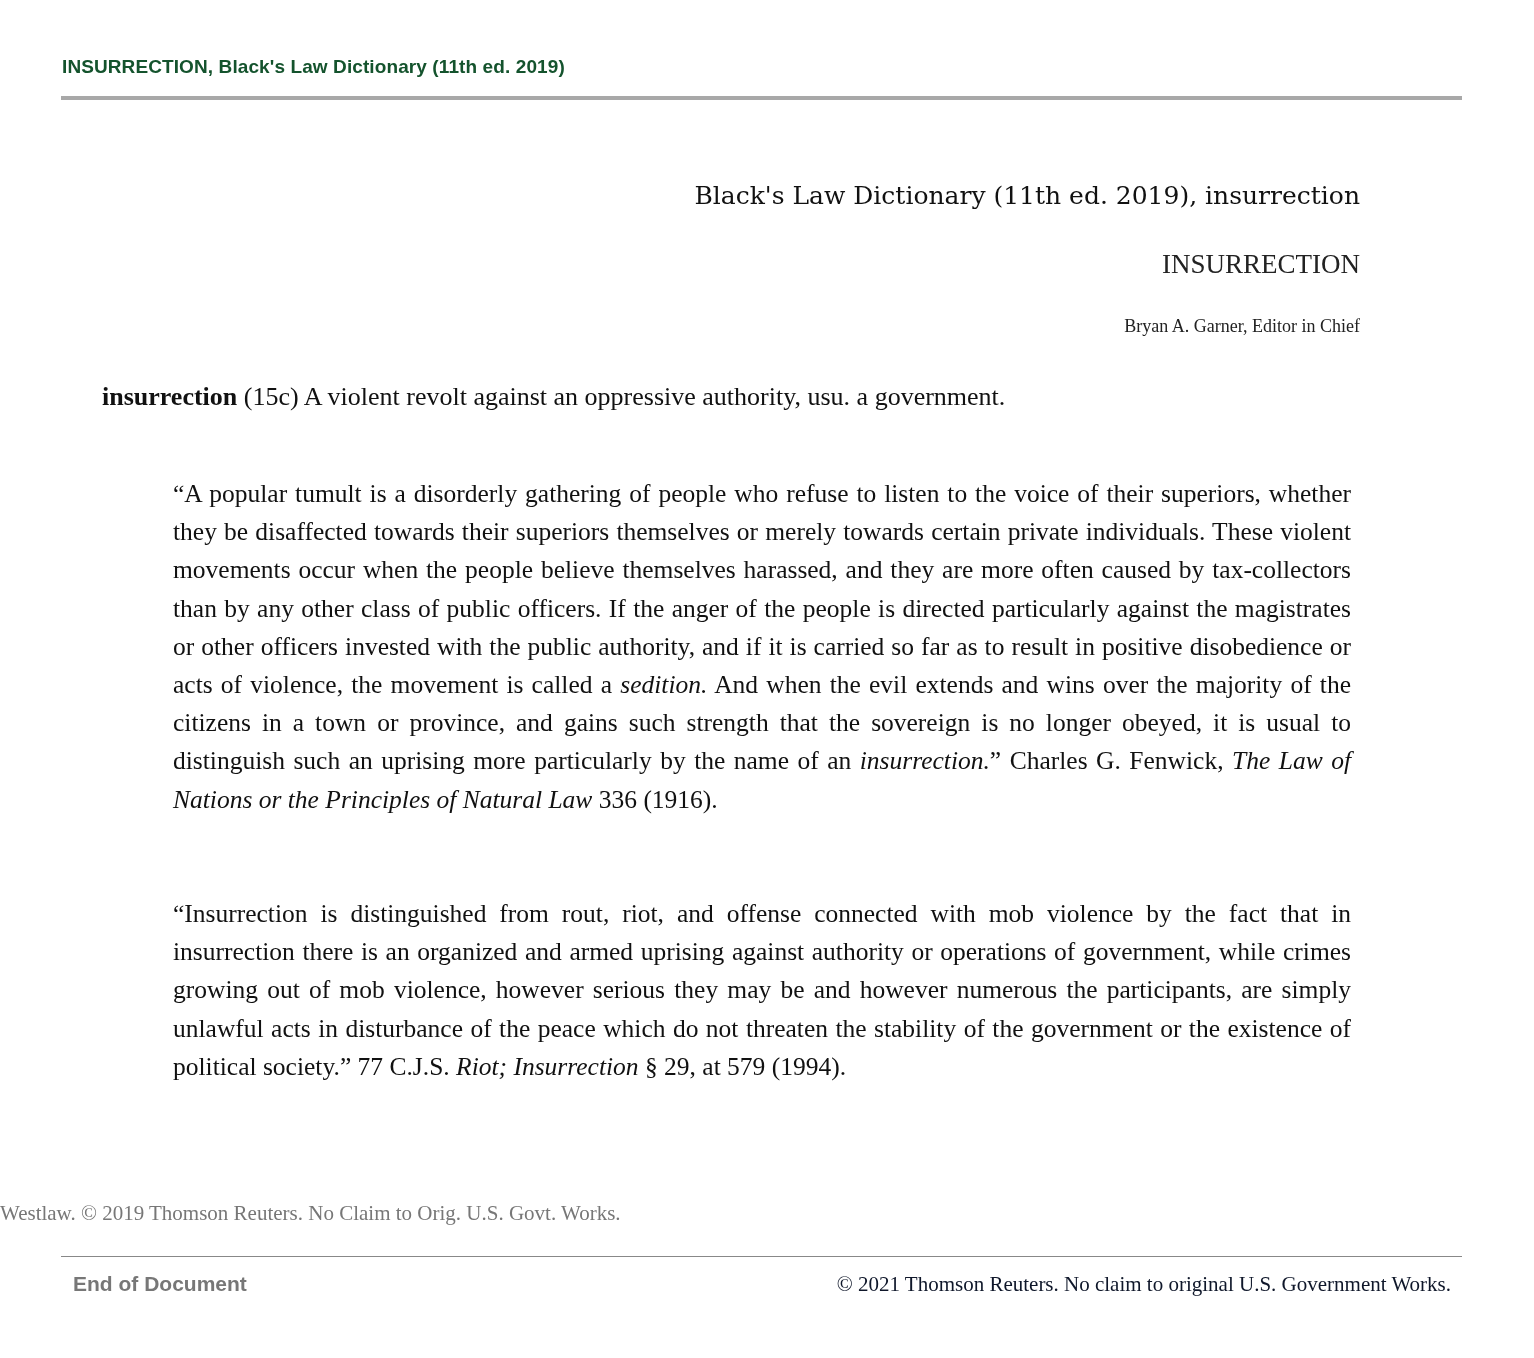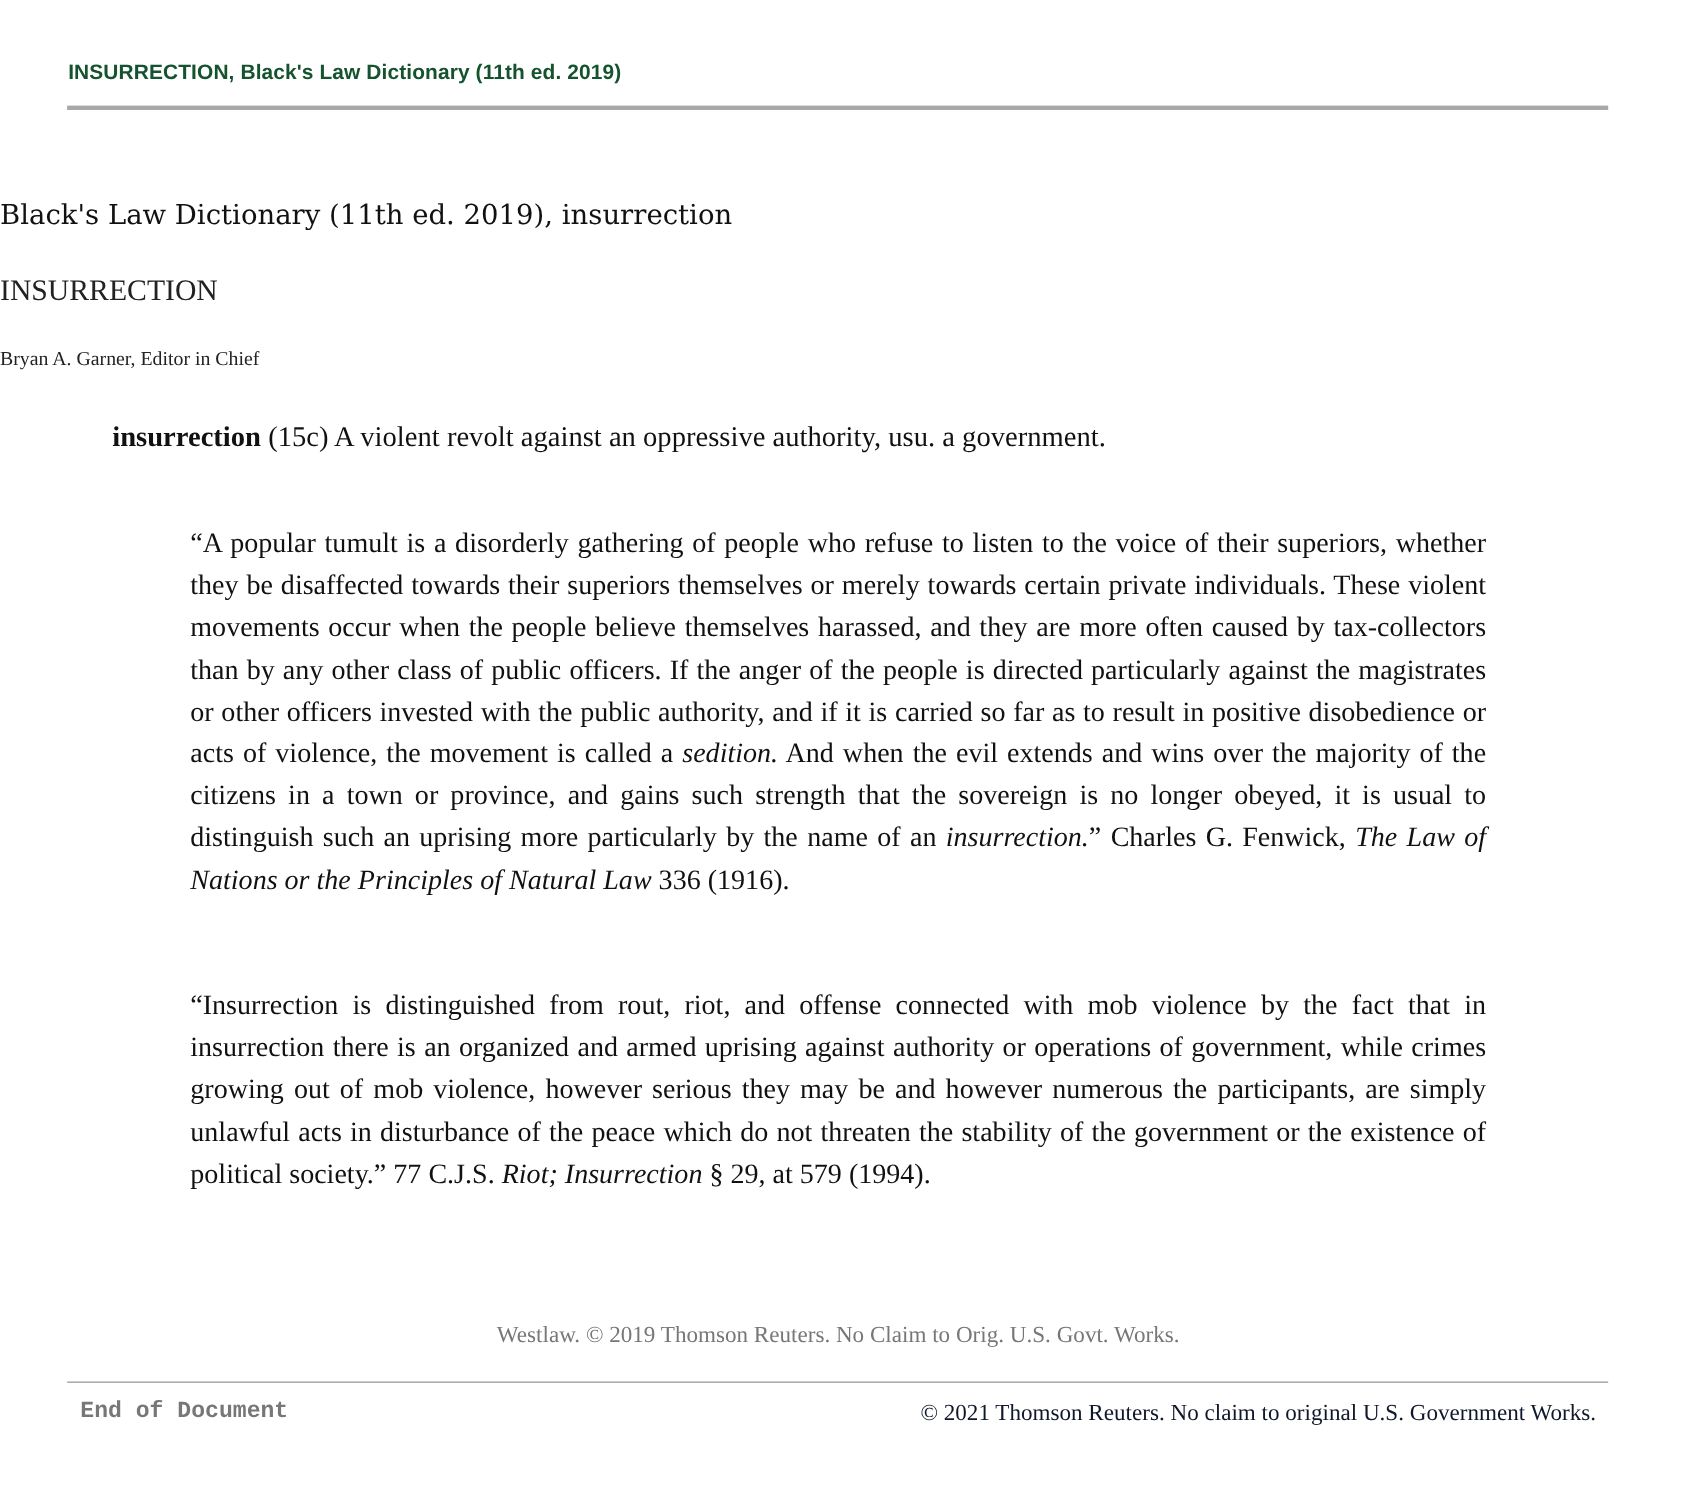--- a/index.html
+++ b/index.html
@@ -7,49 +7,49 @@
   .header-title {
     position: absolute; left: 62px; top: 56px;
     font-family: "Liberation Sans", sans-serif; font-weight: bold;
     font-size: 19px; color: #14532d; letter-spacing: 0.1px;
   }
   .header-rule {
     position: absolute; left: 61px; top: 96px; width: 1401px; height: 4px;
     background: #a8a8a8;
   }
   .center {
-    position: absolute; left: 0; width: 1360px; text-align: left;
+    position: absolute; left: 0; width: 1360px; text-align: right;
     font-family: "Liberation Serif", serif; color: #111;
   }
   .doc-title { top: 181px; font-size: 28px; font-family: "DejaVu Serif", "Liberation Serif", serif; font-size: 25px; }
   .entry-heading { top: 249px; font-size: 27px; color: #222; }
   .editor { top: 316px; font-size: 18px; color: #222; }
   .definition {
     position: absolute; left: 62px; top: 382px; width: 1400px;
     font-family: "Liberation Serif", serif; font-size: 26px; color: #111; margin-left: 40px;
   }
   .definition b { font-weight: bold; }
   .quote {
     position: absolute; left: 173px; width: 1178px;
     font-family: "Liberation Serif", serif; font-size: 25.5px; line-height: 38.2px;
     color: #111; text-align: justify;
   }
   .quote1 { top: 475px; }
   .quote2 { top: 895px; }
   .quote i { }
   .westlaw {
-    position: absolute; left: 0; width: 1524px; top: 1201px; text-align: center;
+    position: absolute; left: 0; width: 1524px; top: 1201px; 
     font-family: "Liberation Serif", serif; font-size: 21px; color: #777;
   }
   .footer-rule {
     position: absolute; left: 61px; top: 1256px; width: 1401px; height: 1px; background: #888;
   }
   .end-doc {
     position: absolute; left: 73px; top: 1272px;
-    font-family: Liberation Mono, monospace; font-weight: bold; font-size: 21px; color: #777;
+    font-family: Liberation Sans, sans-serif; font-weight: bold; font-size: 21px; color: #777;
   }
   .copyright {
     position: absolute; right: 83px; top: 1272px;
     font-family: "Liberation Serif", serif; font-size: 21px; color: #0f172a;
   }
 </style>
 </head>
 <body>
 
 <div class="header-title">INSURRECTION, Black's Law Dictionary (11th ed. 2019)</div>

